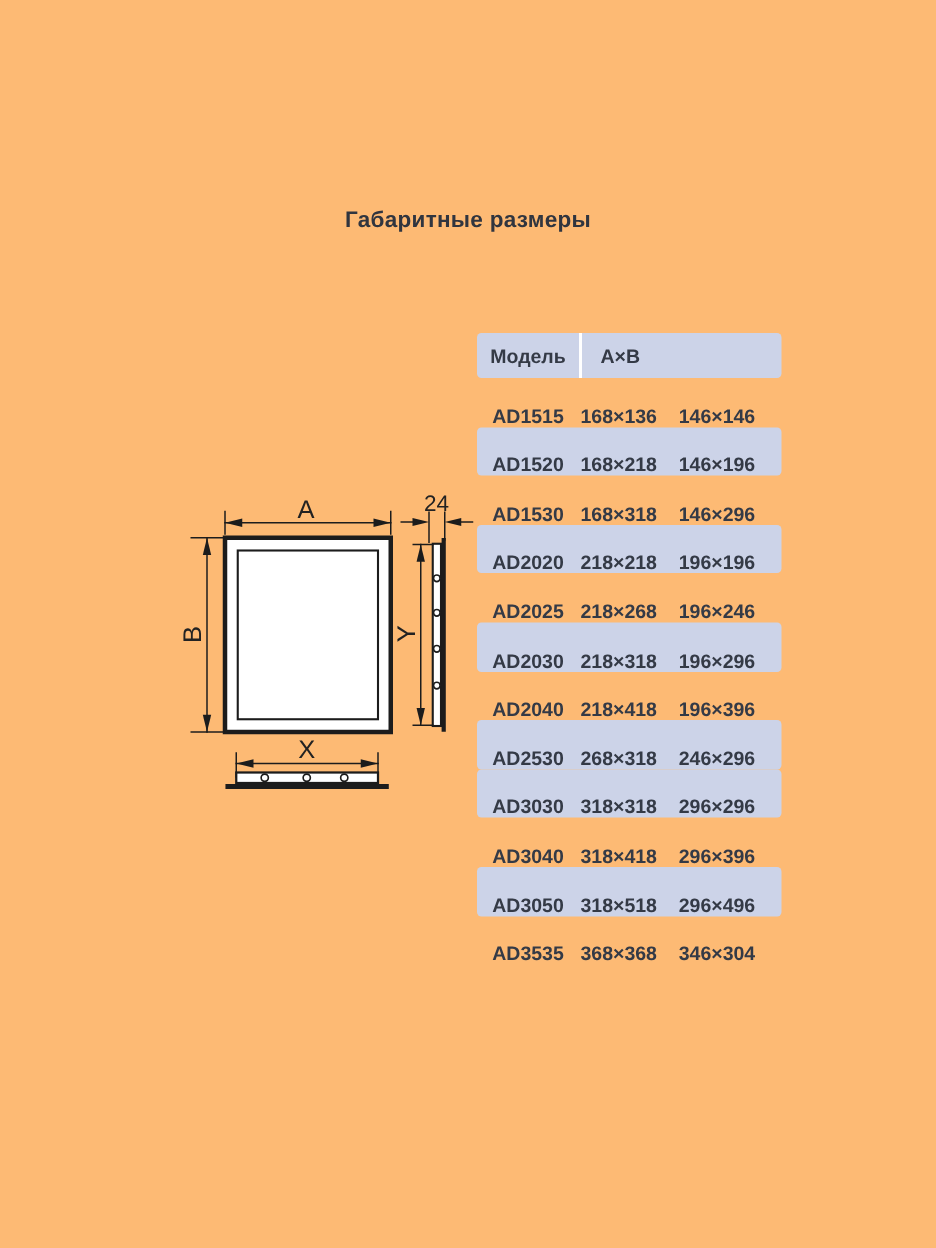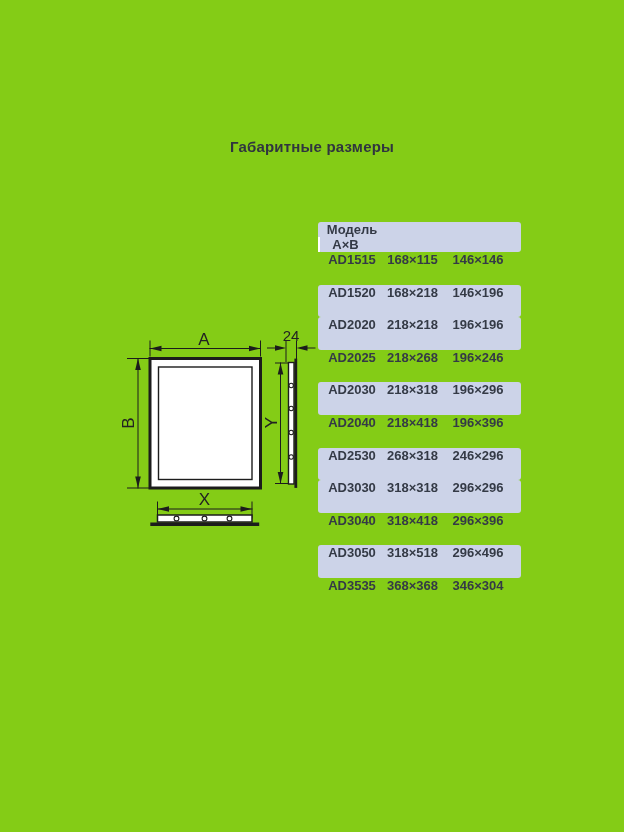--- a/index.html
+++ b/index.html
@@ -1,38 +1,38 @@
 <!DOCTYPE html>
 <html><head>
 <meta charset="utf-8">
 <style>
   * { margin:0; padding:0; box-sizing:border-box; }
   html,body { width:624px; height:832px; background:#ffffff; overflow:hidden;
               font-family:"Liberation Sans", sans-serif; }
-  .page { position:relative; width:624px; height:832px; background:#84cc16; }
+  .page { position:relative; width:624px; height:832px; background:#fdba74; }
 
   .title { position:absolute; left:0; top:138px; width:624px; text-align:center;
            font-size:15px; font-weight:700; color:#30353f; letter-spacing:.2px; }
 
   
   .diagram { position:absolute; left:100px; top:325px; width:220px; height:230px; }
   .diagram svg { display:block; }
   .dim-label { font-family:"Liberation Sans", sans-serif; font-size:17px; fill:#222; }
   .dim-label-small { font-family:"Liberation Sans", sans-serif; font-size:15px; fill:#222; }
 
   
   .spec-table { position:absolute; left:318px; top:222px; width:203px;
                 font-size:13px; font-weight:700; color:#343a46; }
-  .thead { display:flex; height:30px; background:#ccd3e8; border-radius:3px;flex-direction:column; }
+  .thead { display:flex; height:30px; background:#ccd3e8; border-radius:3px; }
   .th { display:flex; align-items:center; justify-content:center; height:100%; }
   .th + .th { border-left:2px solid #ffffff; }
   .col-model { width:68px; }
   .col-ab    { width:53px; }
   .col-xy    { width:78px; }
-  .trow { display:flex; height:32.6px; align-items:flex-start; border-radius:3px; }
+  .trow { display:flex; height:32.6px; align-items:flex-end; border-radius:3px; }
   .trow.alt { background:#ccd3e8; }
   .td { display:flex; align-items:center; justify-content:center; }
 </style>
 </head>
 <body>
 
 <div class="page">
 
   <h1 class="title">Габаритные размеры</h1>
 
@@ -112,30 +112,35 @@
   </div>
 
   <div class="spec-table">
     <div class="thead">
       <div class="th col-model">Модель</div>
       <div class="th col-ab">A×B</div>
     </div>
     <div class="tbody">
   <div class="trow">
     <div class="td col-model">AD1515</div>
-    <div class="td col-ab">168×115</div>
+    <div class="td col-ab">168×136</div>
     <div class="td col-xy">146×146</div>
   </div>
 
   <div class="trow alt">
     <div class="td col-model">AD1520</div>
     <div class="td col-ab">168×218</div>
     <div class="td col-xy">146×196</div>
   </div>
 
+  <div class="trow">
+    <div class="td col-model">AD1530</div>
+    <div class="td col-ab">168×318</div>
+    <div class="td col-xy">146×296</div>
+  </div>
 
   <div class="trow alt">
     <div class="td col-model">AD2020</div>
     <div class="td col-ab">218×218</div>
     <div class="td col-xy">196×196</div>
   </div>
 
   <div class="trow">
     <div class="td col-model">AD2025</div>
     <div class="td col-ab">218×268</div>

